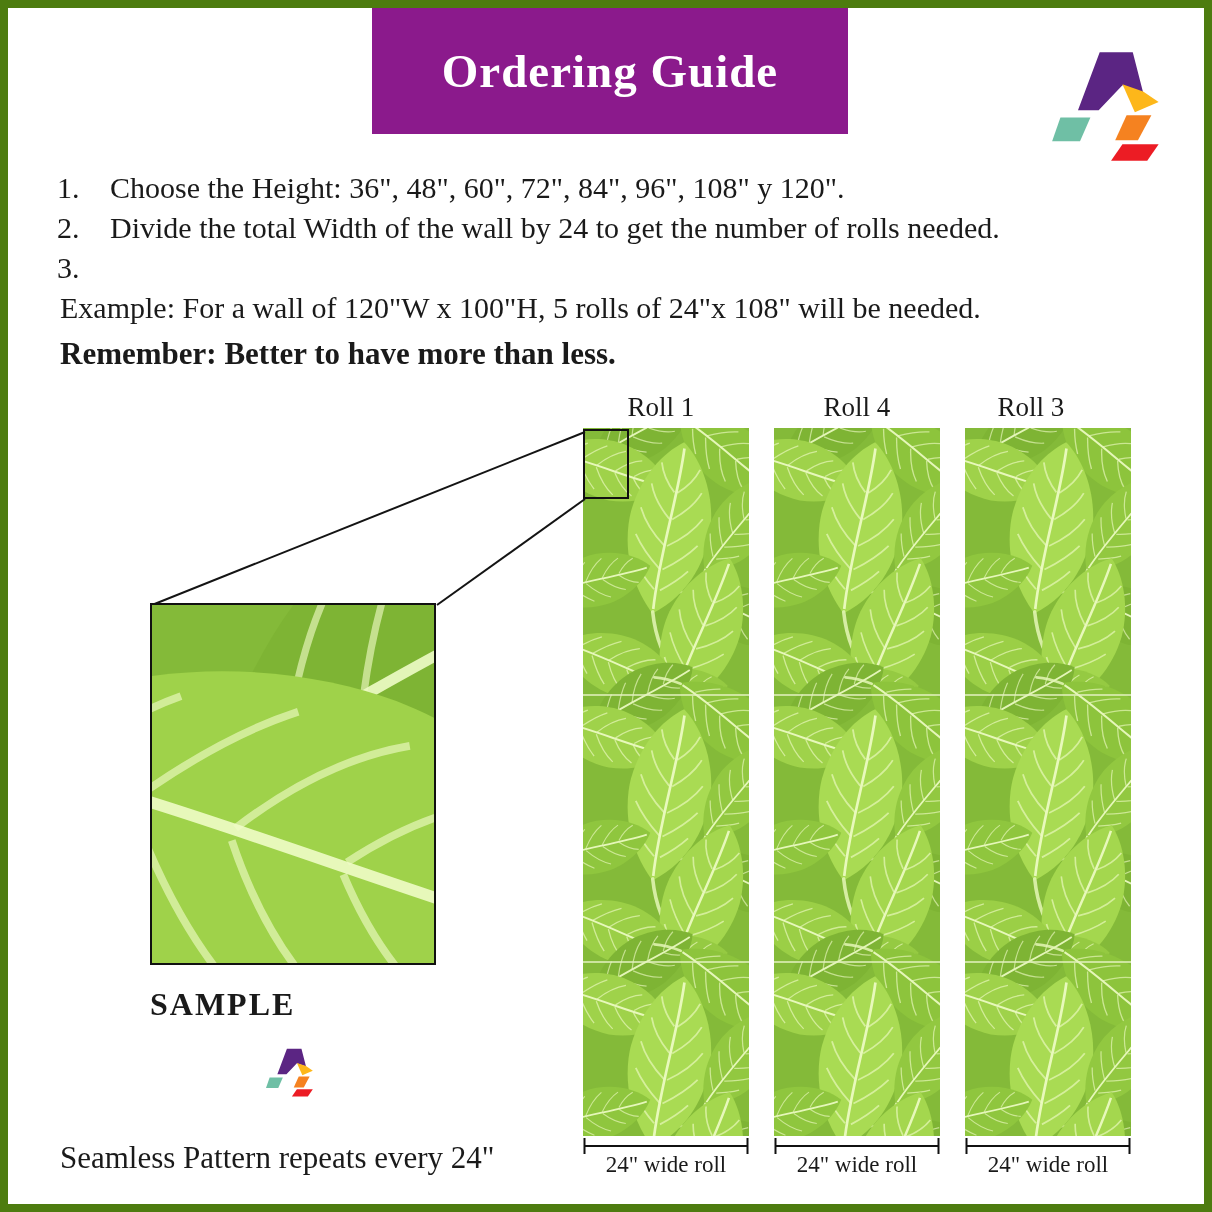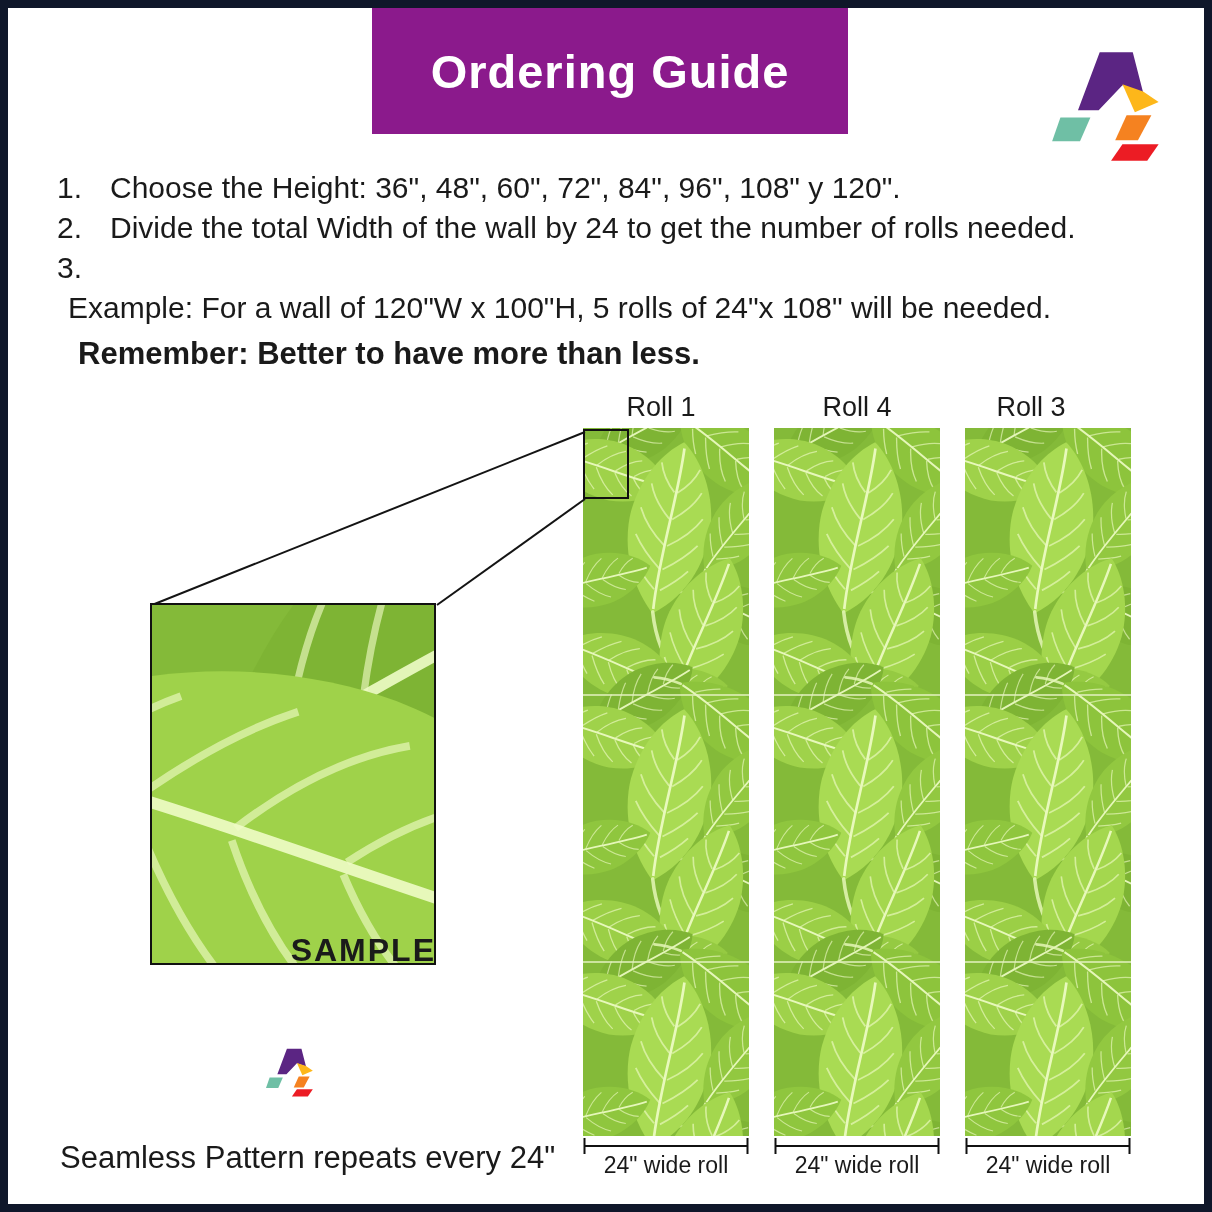--- a/index.html
+++ b/index.html
@@ -1,36 +1,36 @@
 <!DOCTYPE html>
 <html><head>
 <meta charset="utf-8">
 <style>
   html,body{margin:0;padding:0;background:#ffffff;}
   .canvas{position:relative;width:1212px;height:1212px;box-sizing:border-box;
-          border:8px solid #0f172a;background:#ffffff;overflow:hidden;
-          font-family:Liberation Sans, sans-serif;color:#1a1a1a;}
+          border:8px solid #4d7c0f;background:#ffffff;overflow:hidden;
+          font-family:Liberation Serif, serif;color:#1a1a1a;}
   .banner{position:absolute;left:364px;top:0;width:476px;height:126px;background:#8B1A8C;
           display:flex;align-items:center;justify-content:center;}
   .banner h1{margin:0;color:#ffffff;font-size:47px;font-weight:bold;letter-spacing:1px;}
   .logo-main{position:absolute;left:1042px;top:36px;width:118px;height:122px;}
   .logo-small{position:absolute;left:258px;top:1032px;width:50px;height:64px;}
   .instructions{position:absolute;left:49px;top:160px;width:1125px;font-size:30px;line-height:40px;}
   .ins-row{display:flex;}
   .ins-num{width:53px;flex:0 0 53px;}
-  .ins-example{margin-left:11px;}
-  .ins-remember{margin-left:21px;margin-top:6px;font-weight:bold;font-size:31px;}
+  .ins-example{margin-left:3px;}
+  .ins-remember{margin-left:3px;margin-top:6px;font-weight:bold;font-size:31px;}
   .roll-label{position:absolute;top:384px;width:166px;text-align:center;font-size:27px;}
   .roll{position:absolute;top:420px;width:166px;height:708px;line-height:0;}
   .src-box{position:absolute;left:575px;top:421px;width:46px;height:70px;
            border:2.5px solid #111;box-sizing:border-box;background:transparent;}
   .overlay{position:absolute;left:0;top:0;pointer-events:none;}
   .sample-box{position:absolute;left:142px;top:595px;width:286px;height:362px;
               border:2px solid #111;box-sizing:border-box;line-height:0;overflow:hidden;}
-  .sample-label{position:absolute;left:142px;top:924px;width:286px;text-align:right;
+  .sample-label{position:absolute;left:142px;top:978px;width:286px;text-align:left;
                 font-size:32px;font-weight:bold;letter-spacing:2px;}
   .footer-note{position:absolute;left:52px;top:1132px;font-size:31px;}
   .dim{position:absolute;top:1130px;width:166px;text-align:center;}
   .dim svg{display:block;}
   .dim-label{font-size:23px;line-height:24px;margin-top:-1px;}
   .defs-holder{position:absolute;width:0;height:0;overflow:hidden;}
 </style>
 </head>
 <body>
 

